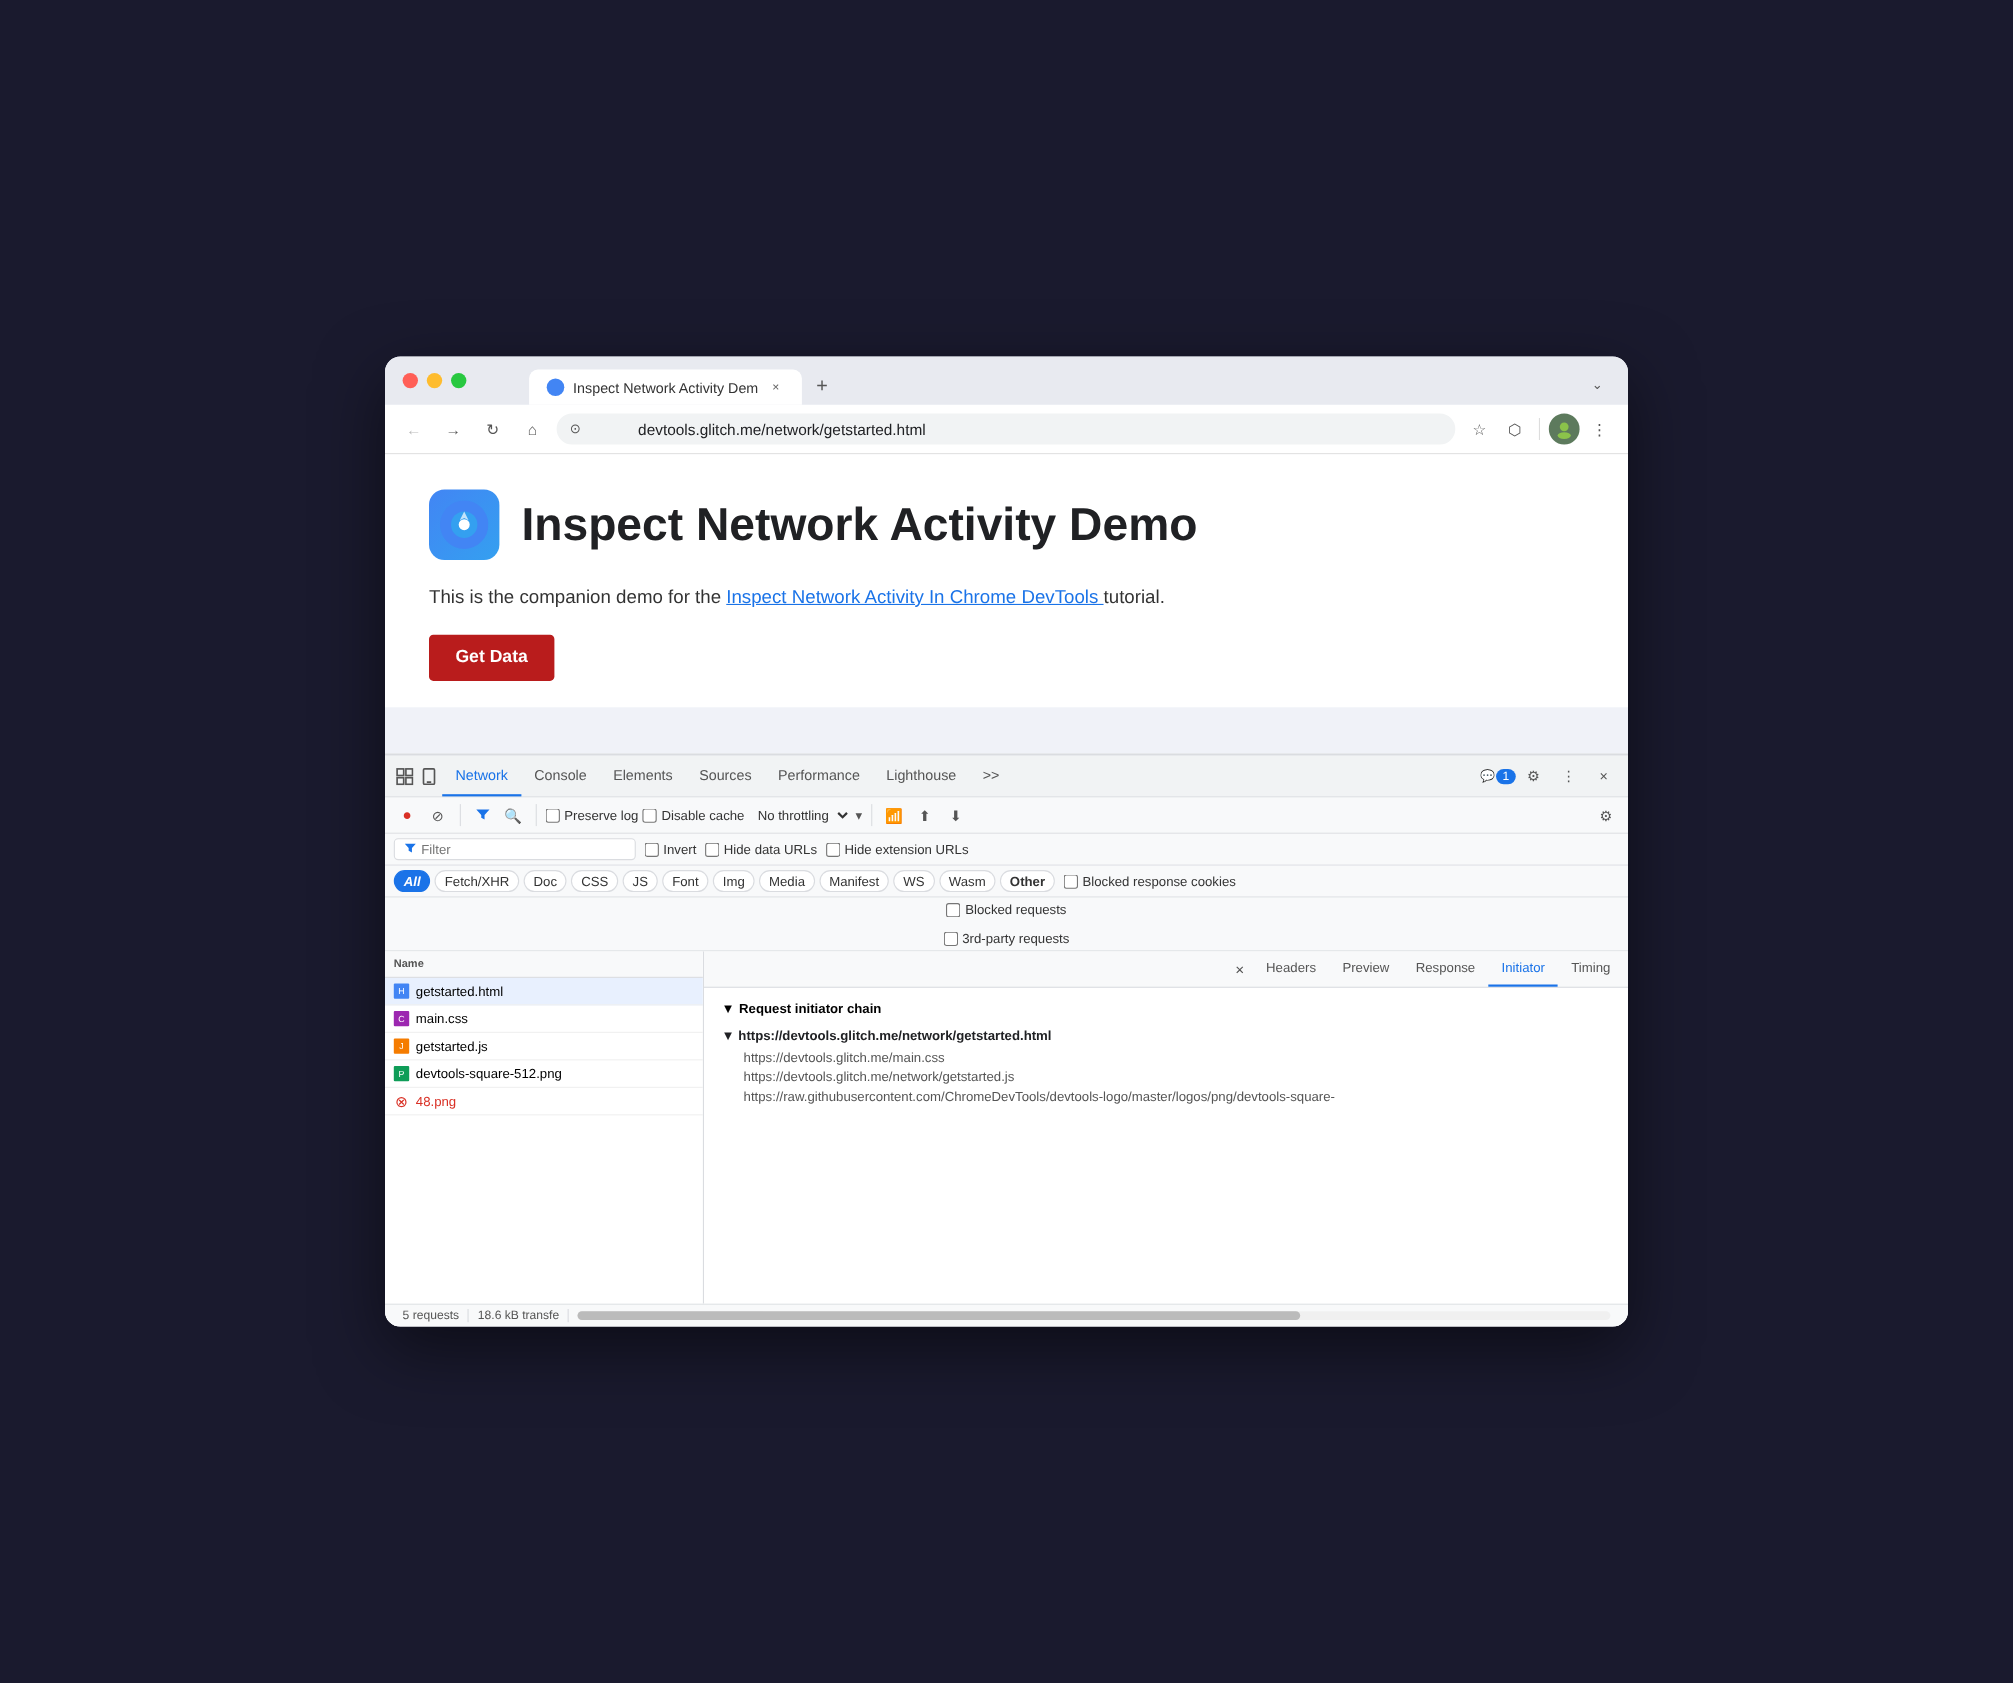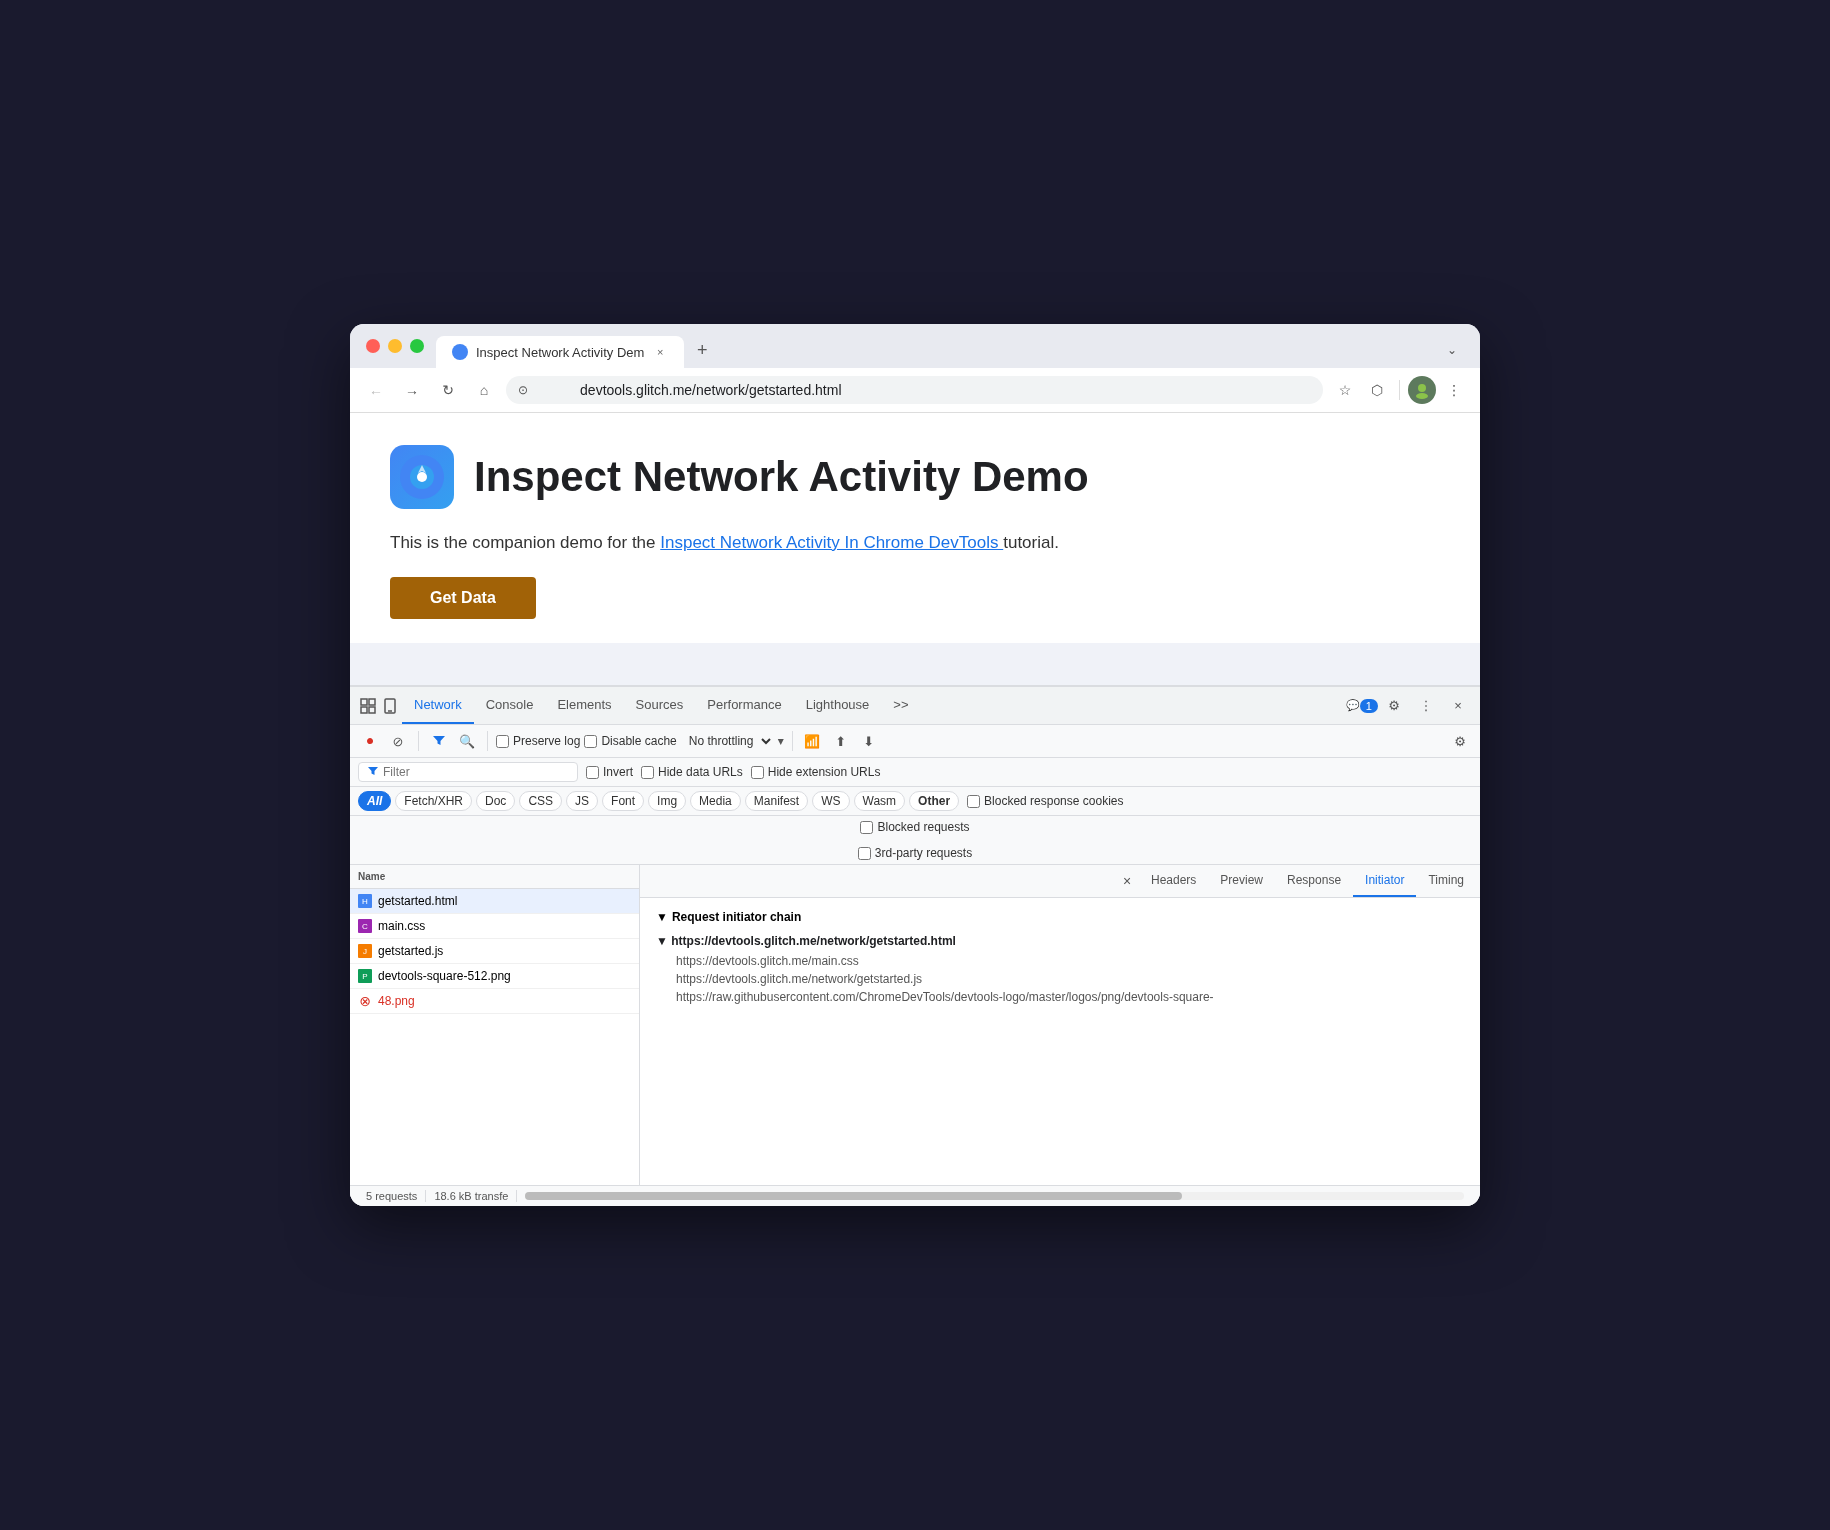--- a/index.html
+++ b/index.html
@@ -37,20 +37,21 @@
       border-radius: 50%;
     }
     .tl-red { background: #ff5f57; }
     .tl-yellow { background: #febc2e; }
     .tl-green { background: #28c840; }
     .tabs-area {
       display: flex;
       align-items: center;
       flex: 1;
       padding-bottom: 0;
+      margin-left: 45px;
     }
     .tab {
       display: flex;
       align-items: center;
       gap: 8px;
       padding: 8px 16px;
       background: #fff;
       border-radius: 8px 8px 0 0;
       font-size: 13px;
       color: #333;
@@ -171,24 +172,24 @@
       font-size: 17px;
       color: #333;
       margin-bottom: 24px;
     }
     .link-text {
       color: #1a73e8;
       text-decoration: underline;
       cursor: pointer;
     }
     .get-data-btn {
-      background: #a16207;
+      background: #b91c1c;
       color: #fff;
       border: none;
-      padding: 12px 40px;
+      padding: 12px 24px;
       border-radius: 4px;
       font-size: 16px;
       font-weight: 600;
       cursor: pointer;
       margin-bottom: 0;
     }
     
     .devtools-panel {
       background: #f8f9fa;
       border-top: 2px solid #dadce0;

